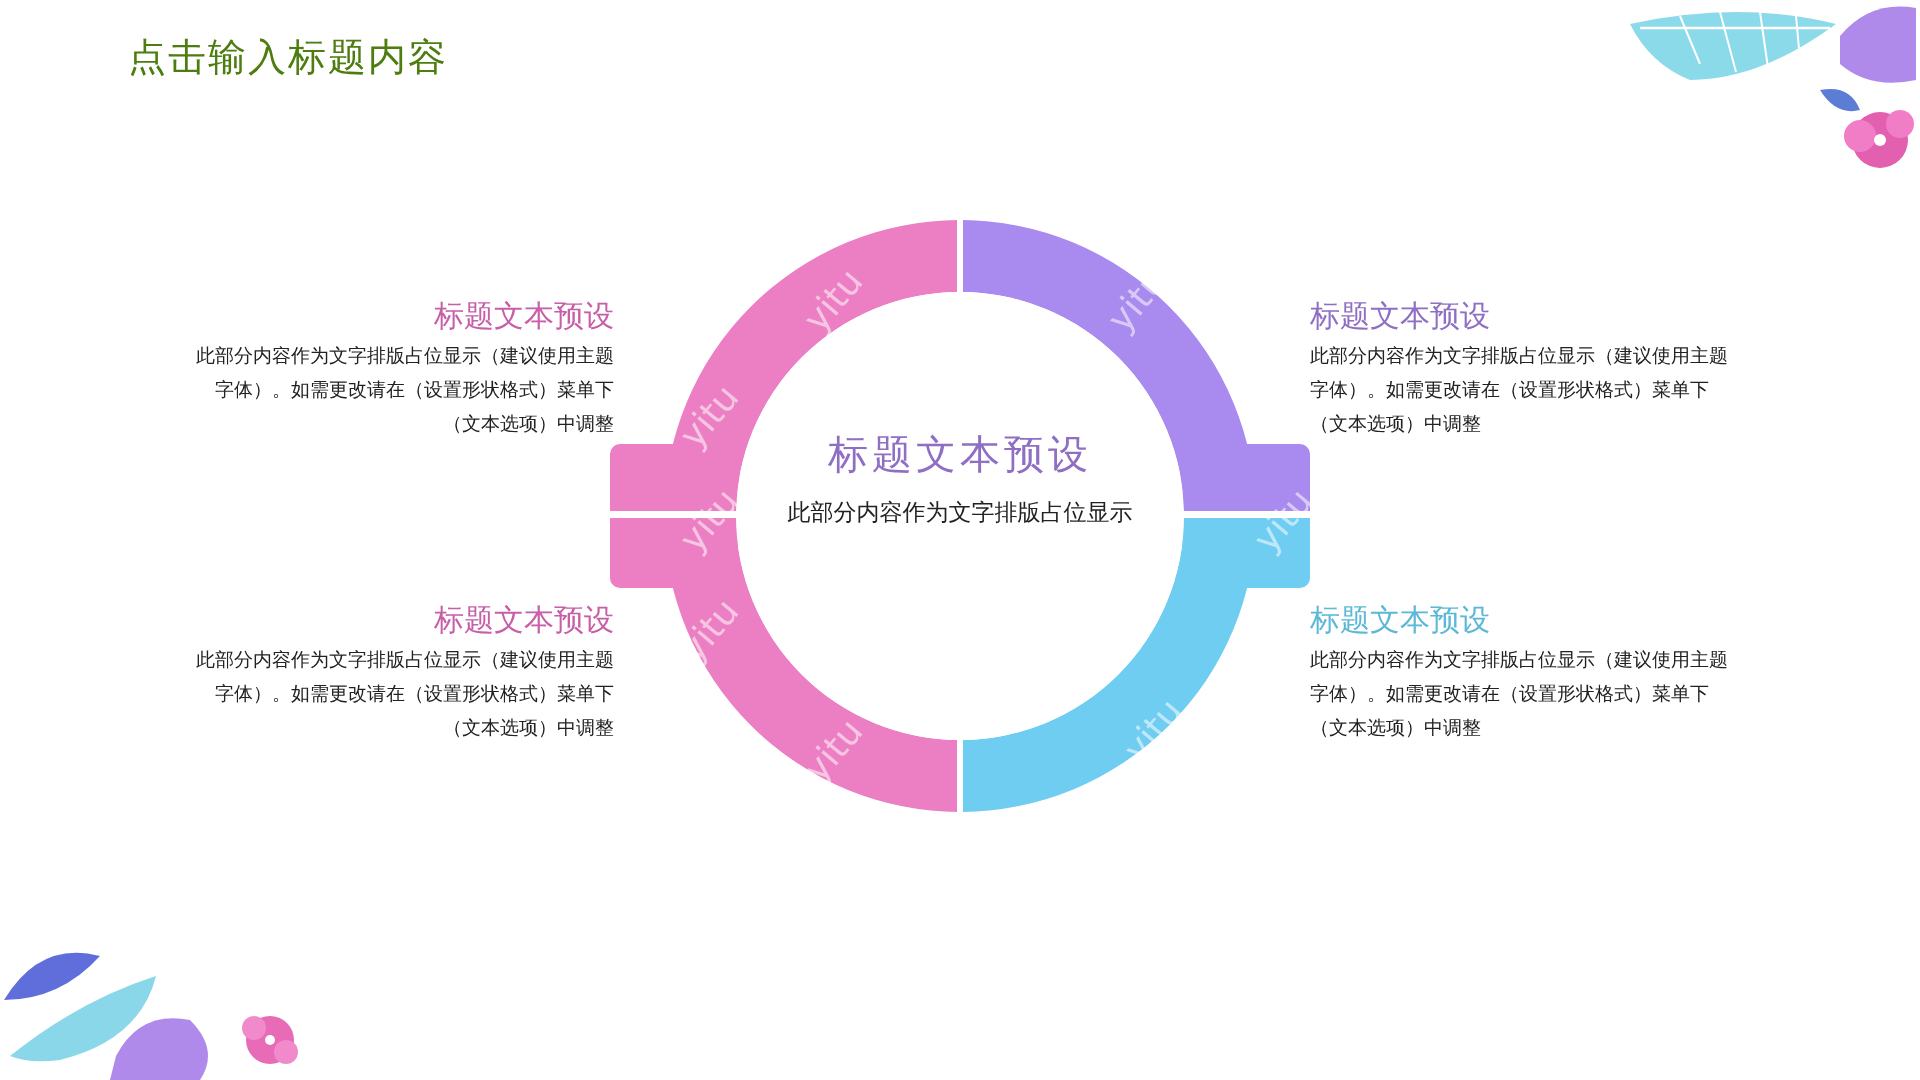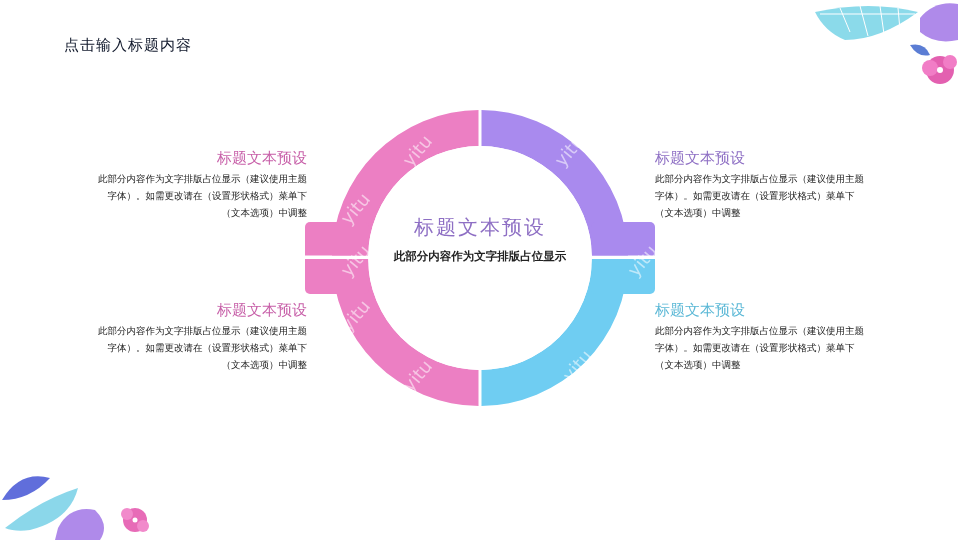--- a/index.html
+++ b/index.html
@@ -2,33 +2,33 @@
 <html><head>
   <meta charset="utf-8">
   <style>
     html, body { margin: 0; padding: 0; }
     body {
       width: 960px; height: 540px; overflow: hidden; position: relative;
       background: #ffffff;
       font-family: "DejaVu Sans", "Liberation Sans", sans-serif;
     }
     .slide-title {
-      position: absolute; left: 64px; top: 36px;
-      font-size: 15px; color: #0f172a; letter-spacing: 1px;
+      position: absolute; left: 64px; top: 16px;
+      font-size: 19px; color: #4d7c0f; letter-spacing: 1px;
       font-family: "DejaVu Sans", sans-serif;
     }
     .ring-svg { position: absolute; left: 0; top: 0; }
     .center-block {
       position: absolute; left: 370px; top: 212px; width: 220px; text-align: center;
     }
     .center-title {
       font-family: "DejaVu Serif", "Liberation Serif", serif;
       font-size: 20px; color: #8e6fc4; letter-spacing: 2px; line-height: 30px;
     }
-    .center-body { font-size: 11.5px; color: #222; line-height: 20px; margin-top: 4px; font-weight: bold; }
+    .center-body { font-size: 11.5px; color: #222; line-height: 20px; margin-top: 4px; }
     .block { position: absolute; width: 245px; }
     .block .b-title {
       font-family: "DejaVu Serif", "Liberation Serif", serif;
       font-size: 15px; line-height: 20px; margin-bottom: 2px;
     }
     .block .b-body { font-size: 9.5px; color: #222; line-height: 17px; }
     .block.left { text-align: right; }
     .block.right { text-align: left; }
     .watermark {
       position: absolute; color: rgba(255,255,255,0.55); font-size: 18px;

